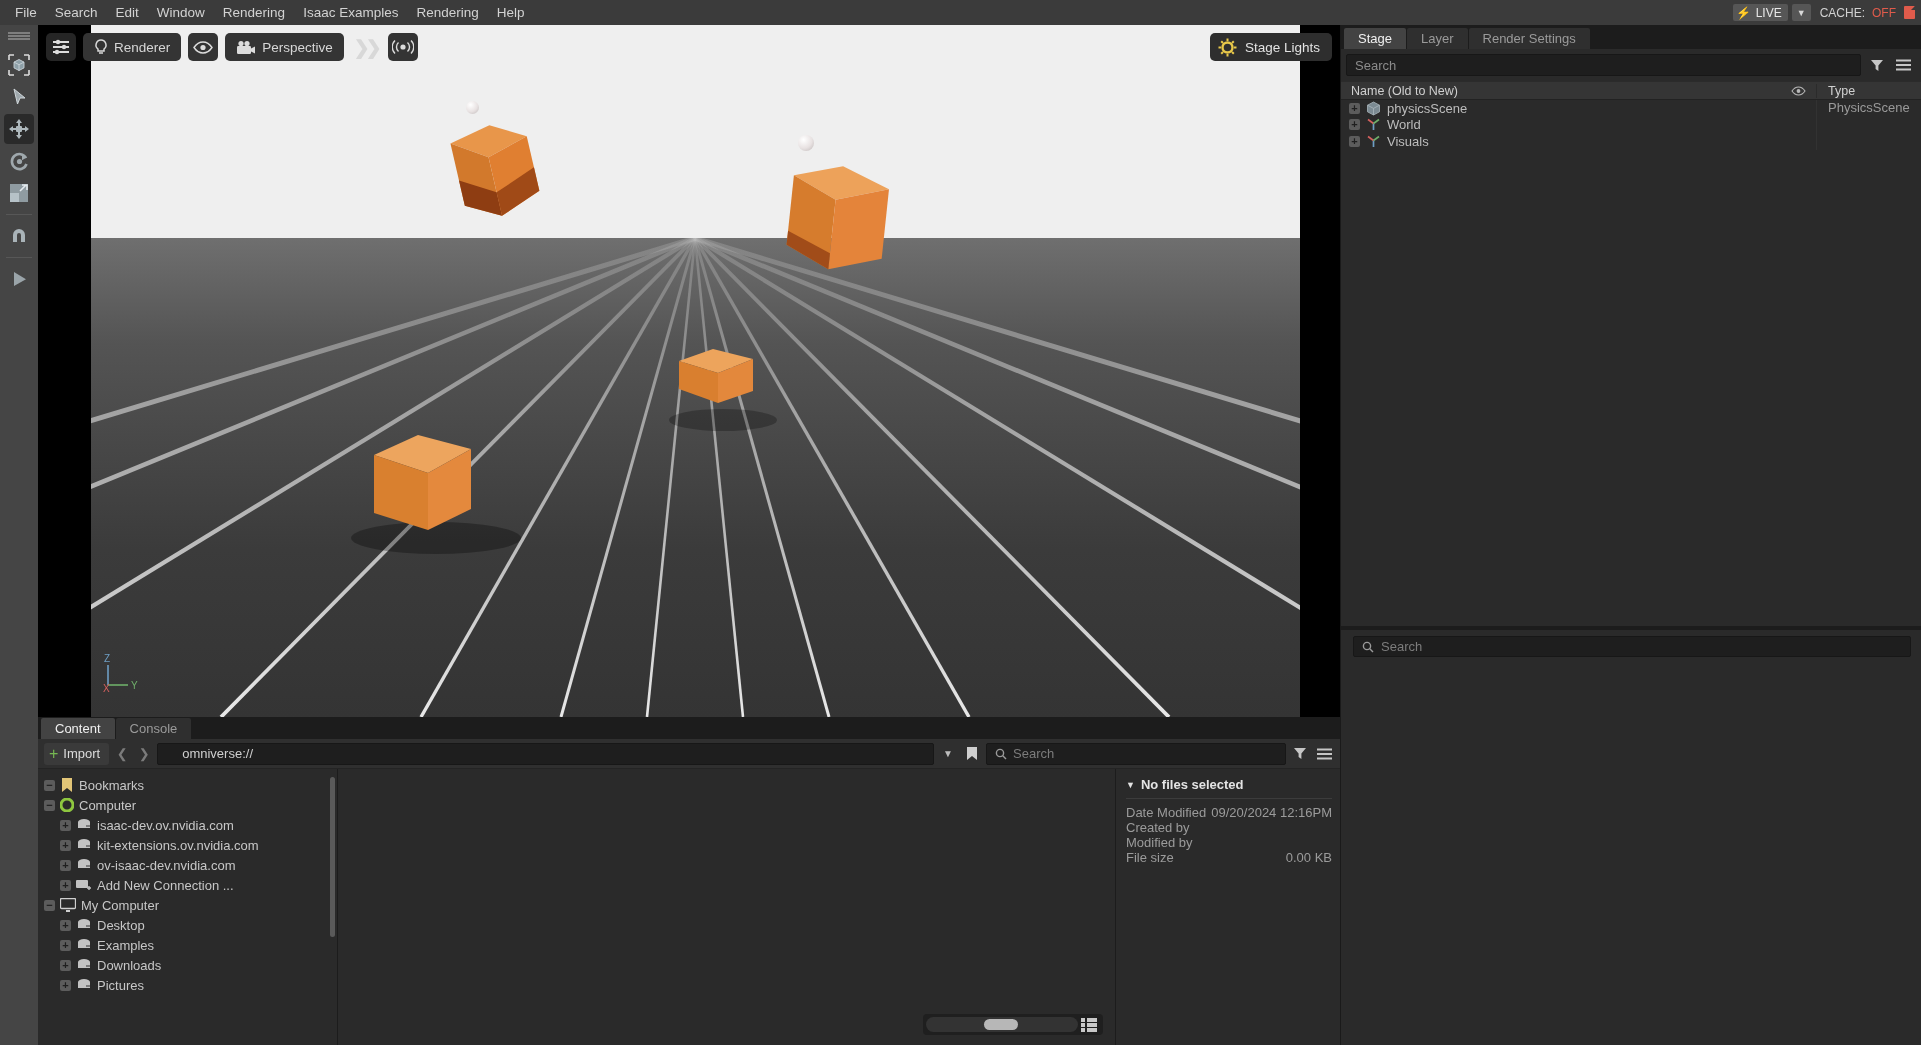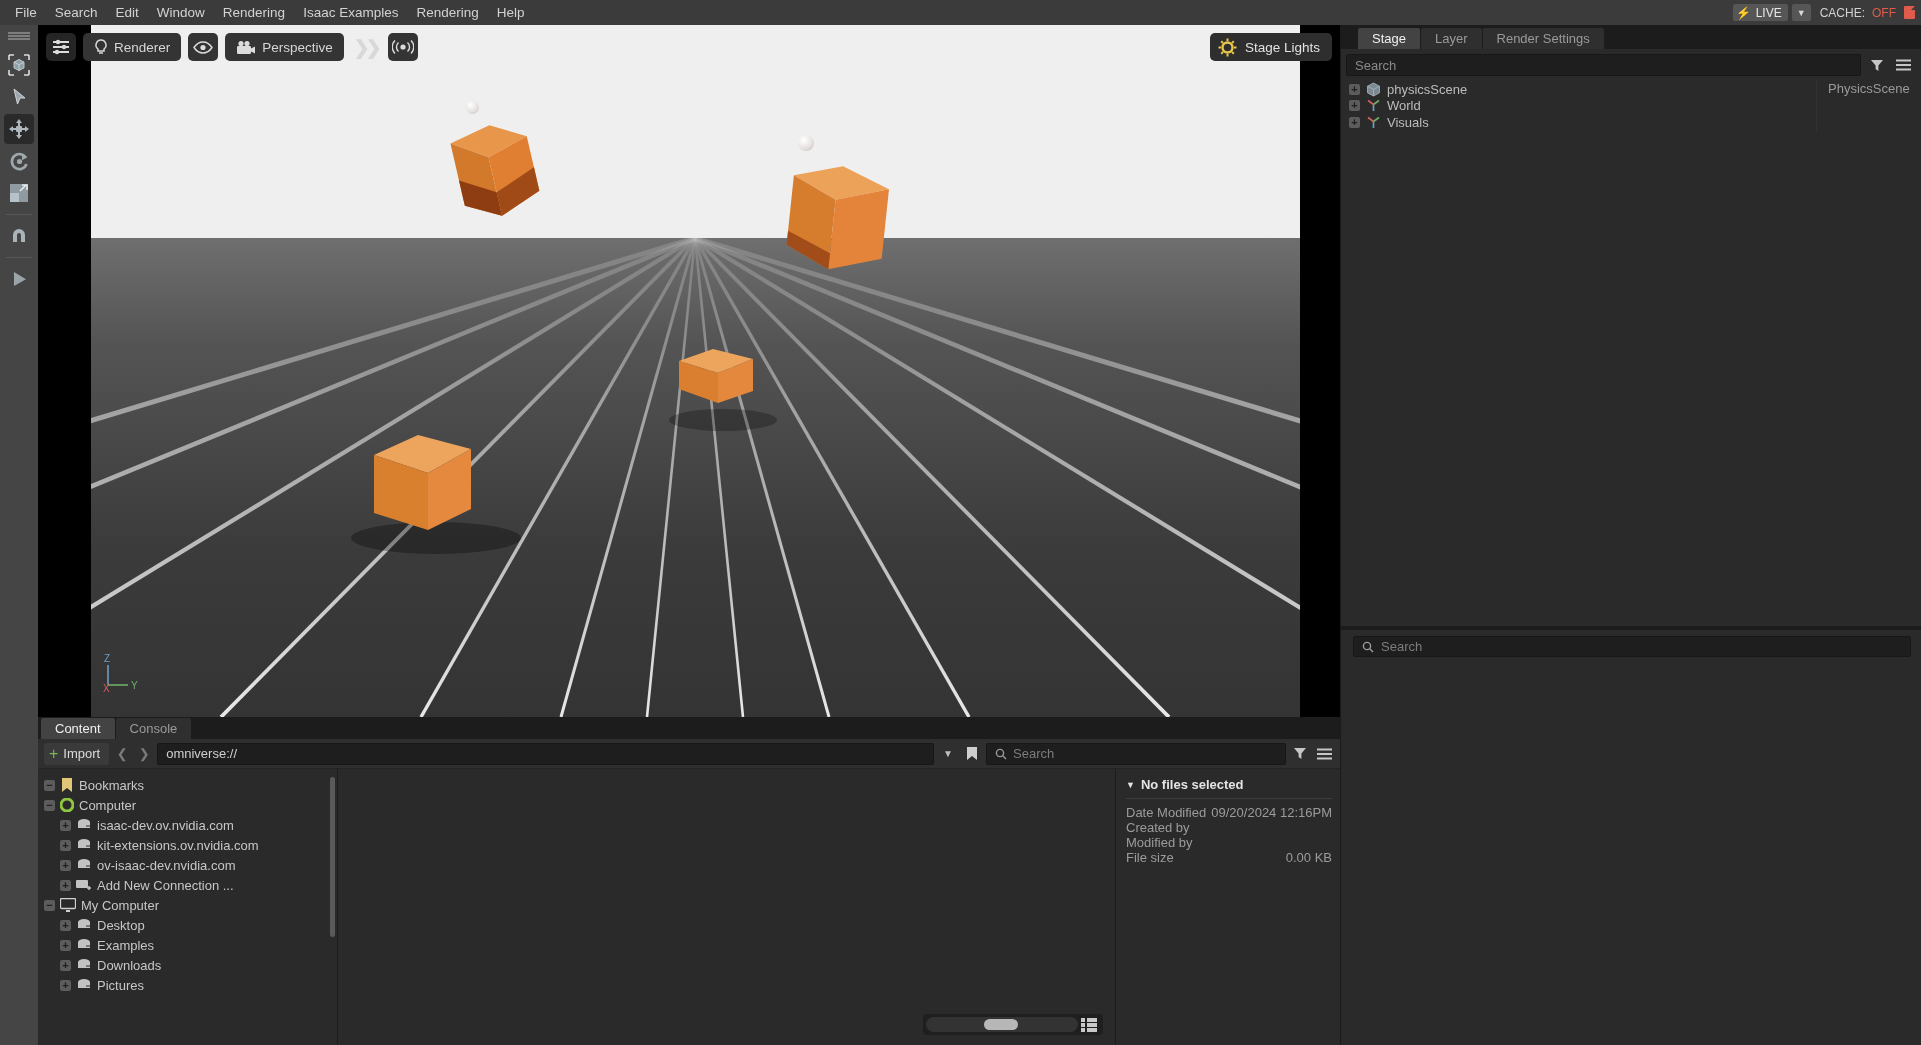--- a/index.html
+++ b/index.html
@@ -99,21 +99,21 @@
   .content-toolbar {
     height: 30px; background: #2f2f2f; display: flex; align-items: center; gap: 4px;
     padding: 0 6px; border-bottom: 1px solid #242424;
   }
   .import-btn { display: flex; align-items: center; gap: 5px; height: 22px; padding: 0 9px 0 5px;
     background: #3a3a3a; border-radius: 3px; font-size: 13px; color: #dcdcdc; }
   .plus { color: #76b852; font-size: 16px; line-height: 1; }
   .navarrow { width: 18px; text-align: center; color: #7b7b7b; font-size: 13px; }
   .pathfield {
     flex: 1; height: 22px; background: #1e1e1e; border: 1px solid #171717; border-radius: 2px;
-    display: flex; align-items: center; padding: 0 8px; font-size: 13px; color: #cfcfcf;
+    display: flex; align-items: center; padding: 0 24px; font-size: 13px; color: #cfcfcf;
   }
   .tb-icon { width: 20px; height: 22px; display: flex; align-items: center; justify-content: center; color: #bdbdbd; }
   .searchbox {
     width: 300px; height: 22px; background: #1e1e1e; border: 1px solid #171717; border-radius: 2px;
     display: flex; align-items: center; gap: 6px; padding: 0 8px; font-size: 13px; color: #7c7c7c;
   }
   .content-body { flex: 1; display: flex; min-height: 0; background: #2a2a2a; }
   .ctree {
     width: 300px; flex: 0 0 300px; background: #2a2a2a; border-right: 1px solid #1c1c1c;
     padding: 6px 0 0 6px; overflow: hidden; position: relative;
@@ -133,21 +133,21 @@
   .zoom-handle { position: absolute; left: 58px; top: 2px; width: 34px; height: 11px; background: #b7b7b7; border-radius: 6px; }
   .details {
     width: 224px; flex: 0 0 224px; background: #2a2a2a; padding: 8px 8px 0 10px; font-size: 13px;
   }
   .det-head { display: flex; align-items: center; gap: 6px; color: #e4e4e4; font-weight: bold; font-size: 13px; margin-bottom: 6px; }
   .det-sep { height: 1px; background: #3c3c3c; margin: 2px 0 6px 0; }
   .det-row { display: flex; justify-content: space-between; color: #9b9b9b; line-height: 15px; }
 
   
   .rightdock { width: 581px; flex: 0 0 581px; background: #2a2a2a; display: flex; flex-direction: column; border-left: 1px solid #1a1a1a; }
-  .rd-tabs { display: flex; align-items: flex-end; height: 24px; background: #1c1c1c; padding-left: 17px; }
+  .rd-tabs { display: flex; align-items: flex-end; height: 24px; background: #1c1c1c; padding-left: 3px; }
   .stage-search-row { display: flex; align-items: center; gap: 6px; padding: 5px 8px 5px 5px; background: #2a2a2a; }
   .stage-search {
     flex: 1; height: 22px; background: #1e1e1e; border: 1px solid #171717; border-radius: 2px;
     display: flex; align-items: center; padding: 0 8px; font-size: 13px; color: #8b8b8b;
   }
   .stage-head {
     display: flex; align-items: center; height: 19px; background: #353535;
     border-top: 1px solid #2b2b2b; border-bottom: 1px solid #222; font-size: 12.5px; color: #d0d0d0;
   }
   .sh-name { flex: 1; padding-left: 10px; }
@@ -695,20 +695,32 @@
           <span class="icon">
             <svg width="15" height="12" viewBox="0 0 15 12">
                 <g stroke="#c6c6c6" stroke-width="1.9">
                   <path d="M0 1.5h15M0 6h15M0 10.5h15"></path>
                 </g>
               </svg>
           </span>
         </div>
       </div>
 
+      <div class="stage-head">
+        <div class="sh-name">Name (Old to New)</div>
+        <div class="sh-eye">
+          <span class="icon">
+            <svg width="15" height="10" viewBox="0 0 15 10">
+              <path d="M1 5C3 2 5.5 1 7.5 1S12 2 14 5c-2 3-4.5 4-6.5 4S3 8 1 5z" fill="none" stroke="#b8b8b8" stroke-width="1.1"></path>
+              <circle cx="7.5" cy="5" r="1.9" fill="#b8b8b8"></circle>
+            </svg>
+          </span>
+        </div>
+        <div class="sh-type">Type</div>
+      </div>
 
       <div class="stage-rows" id="stage-rows">
           <div class="srow">
             <div class="nm">
               <span class="expander">+</span>
               <span class="icon">
                 <svg width="15" height="15" viewBox="0 0 15 15">
                   <path d="M7.5 1l6 3.2v6.6L7.5 14l-6-3.2V4.2z" fill="#7b8a92" stroke="#aab6bc" stroke-width="0.8"></path>
                   <path d="M1.5 4.2l6 3.2 6-3.2M7.5 7.4V14" stroke="#aab6bc" stroke-width="0.8" fill="none"></path>
                 </svg>

